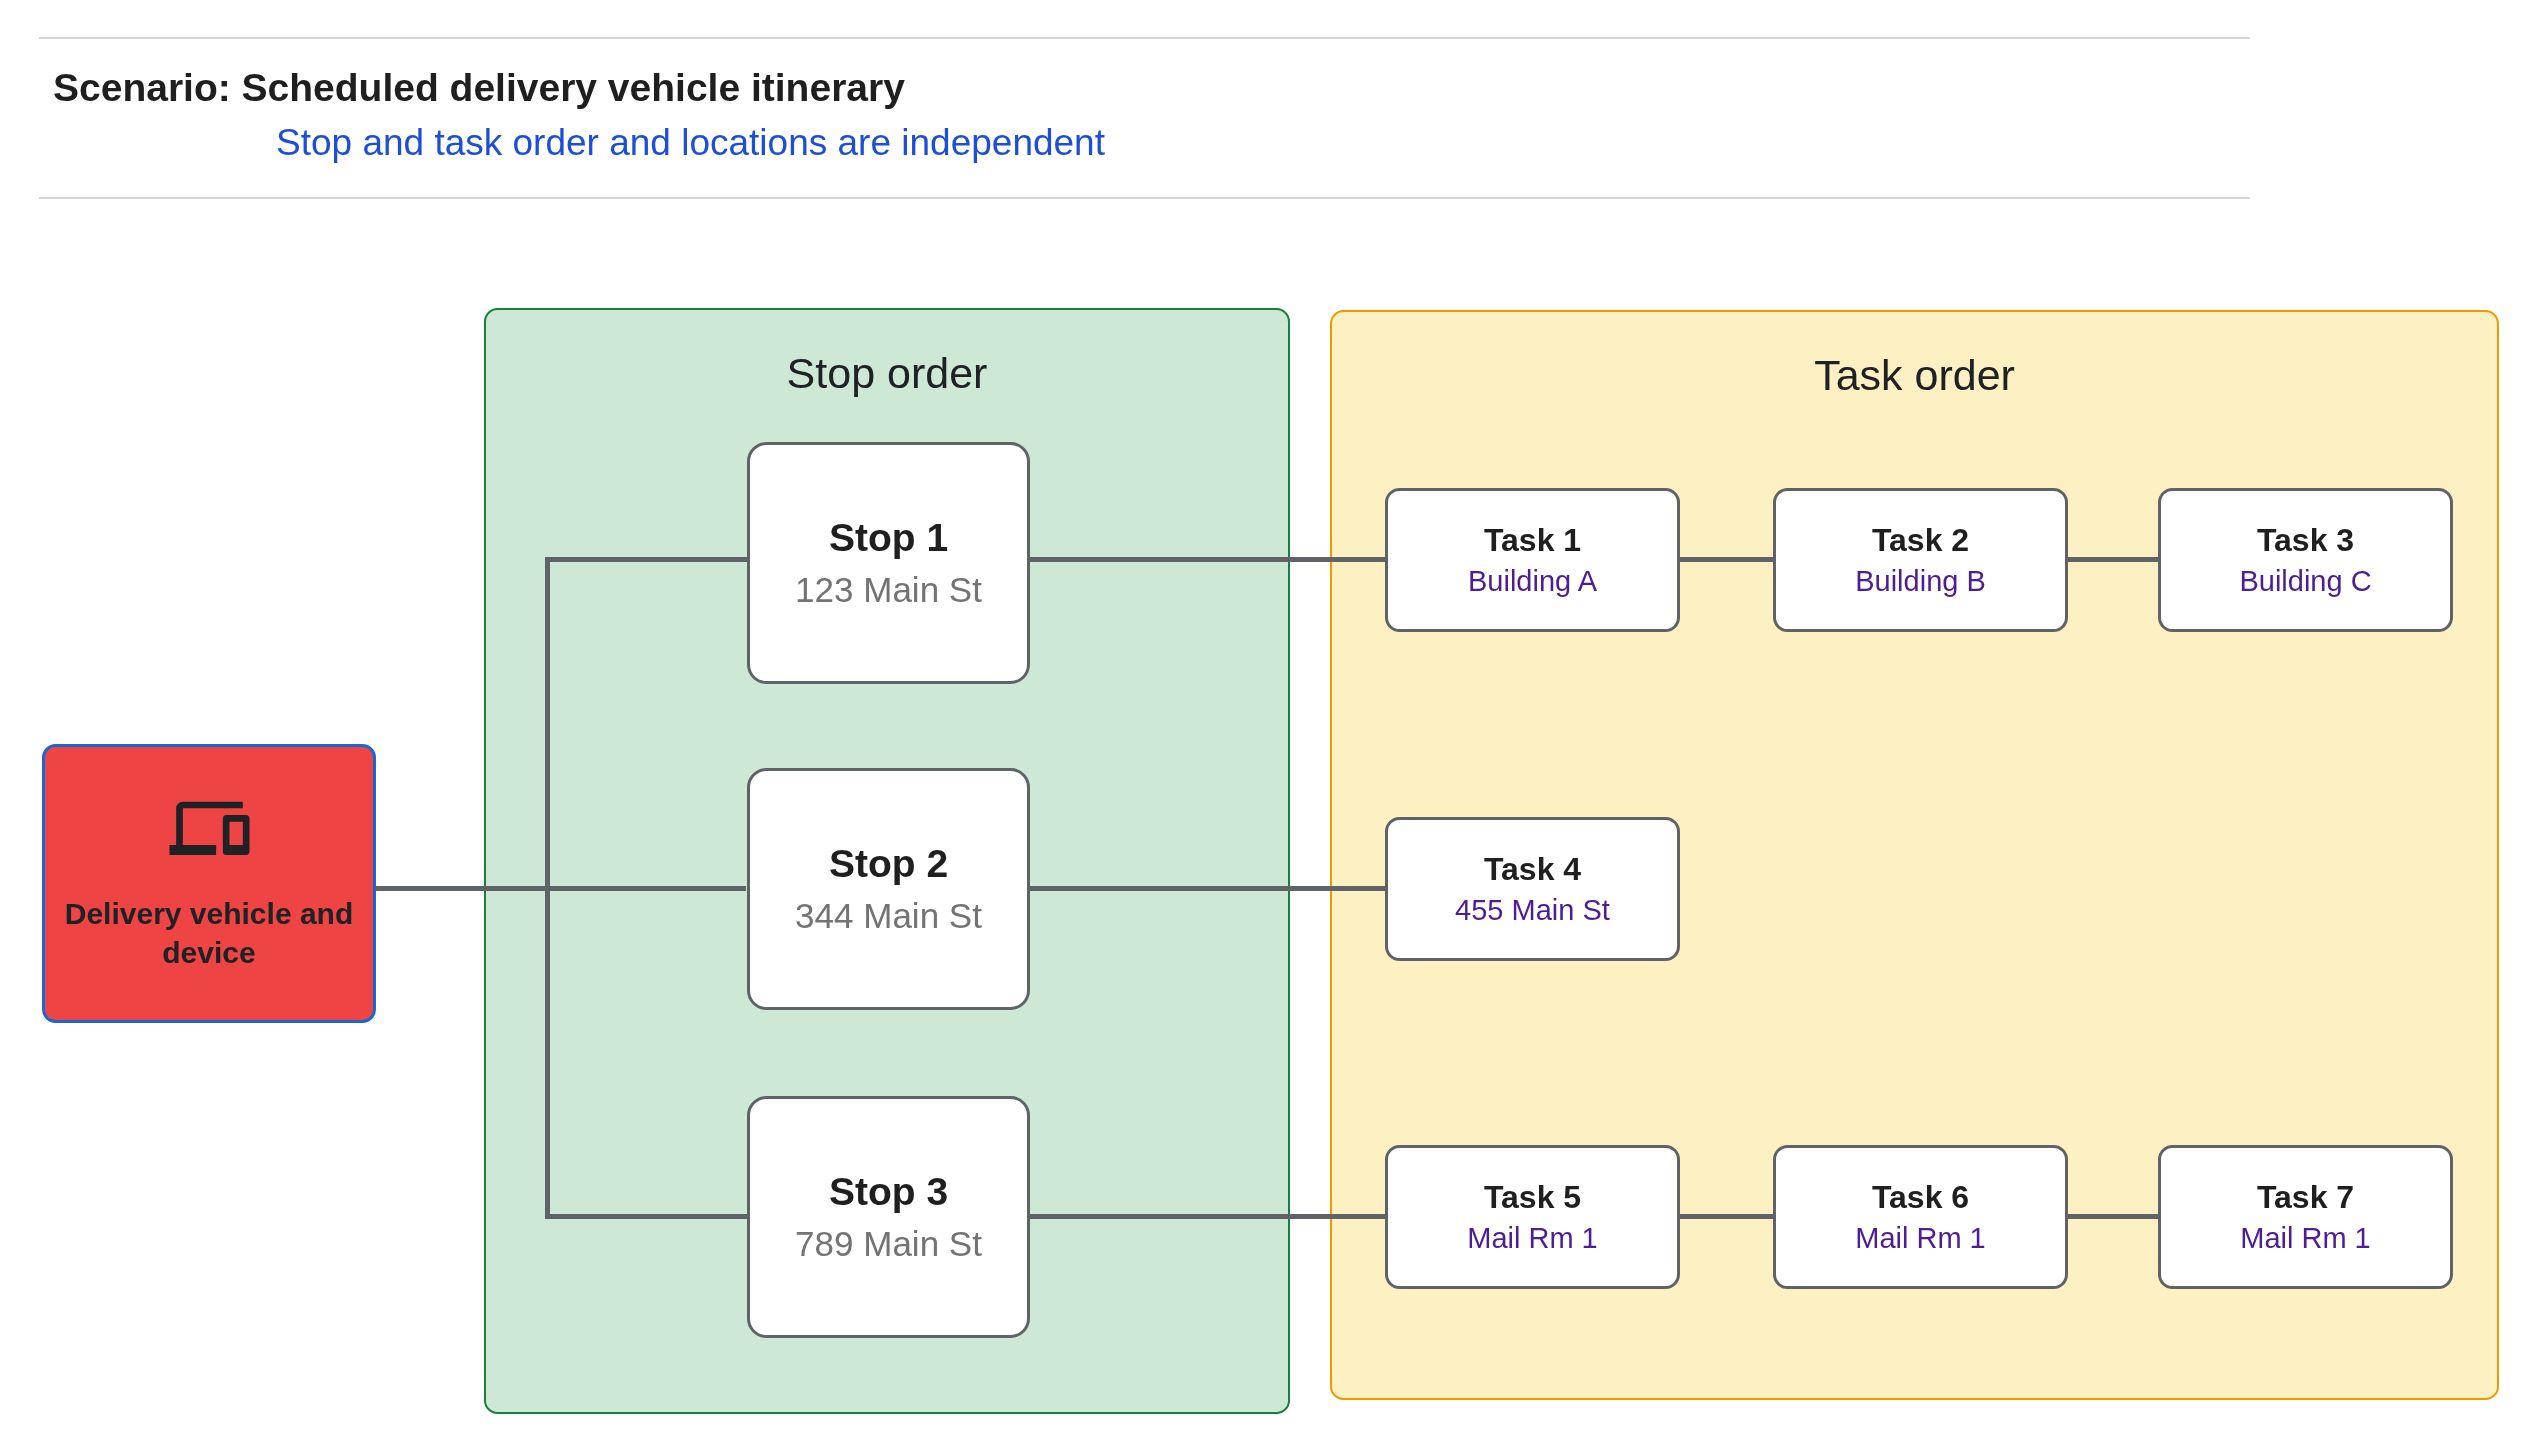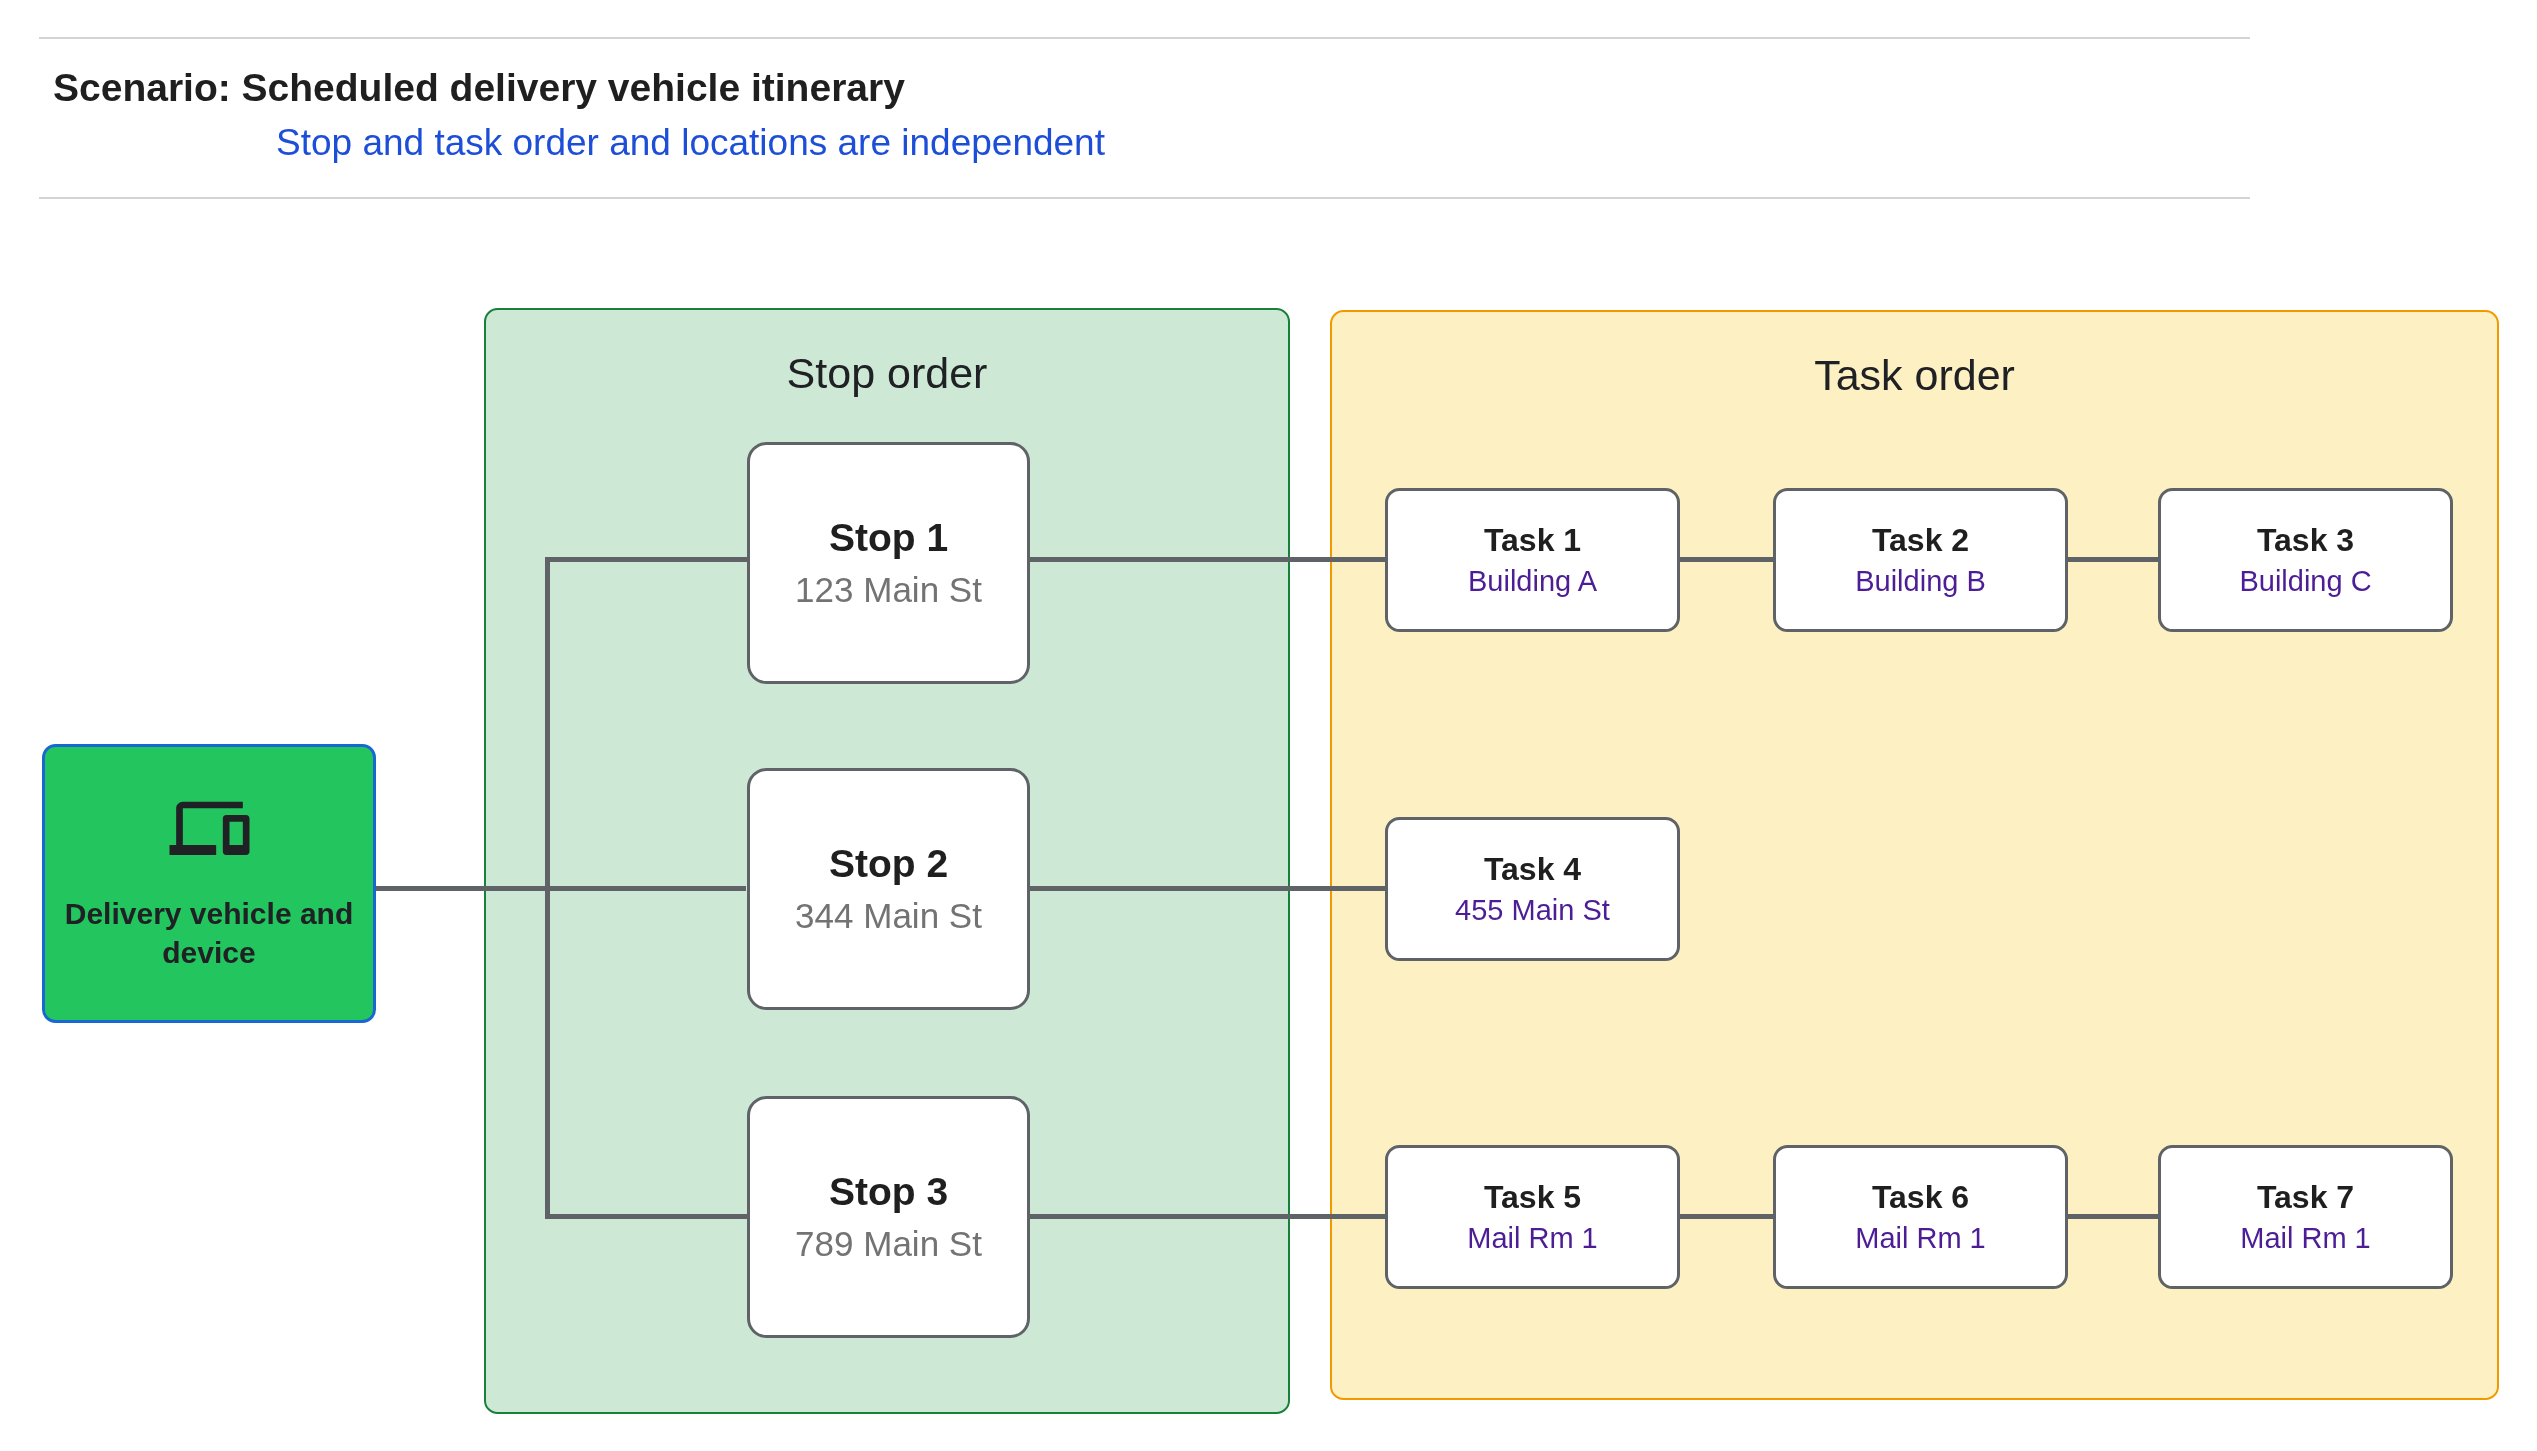--- a/index.html
+++ b/index.html
@@ -47,21 +47,21 @@
   .stop-node{left:747px;width:283px;height:242px;border-radius:19.4px;}
   .task-node{width:295px;height:144px;border-radius:14.5px;}
   .node-title{font-weight:700;color:#1f1f1f;}
   .stop-node .node-title{font-size:39px;}
   .stop-node .node-sub{font-size:35px;margin-top:9.7px;color:#737373;}
   .task-node .node-title{font-size:32px;}
   .task-node .node-sub{font-size:29px;margin-top:6.8px;color:#4c1d95;}
   .source-node{
     position:absolute;box-sizing:border-box;
     left:42px;top:744px;width:334px;height:279px;
-    background:#22c55e;border:3.9px solid #1967d2;border-radius:13.6px;
+    background:#ef4444;border:3.9px solid #1967d2;border-radius:13.6px;
     display:flex;flex-direction:column;align-items:center;justify-content:center;
     gap:39px;
   }
   .source-label{
     font-size:30px;font-weight:700;line-height:1.3;color:#202124;
     width:301px;text-align:center;
   }
   .devices-icon{width:83px;height:60px;}
   
   .col1{left:1385px;} .col2{left:1773px;} .col3{left:2158px;}

